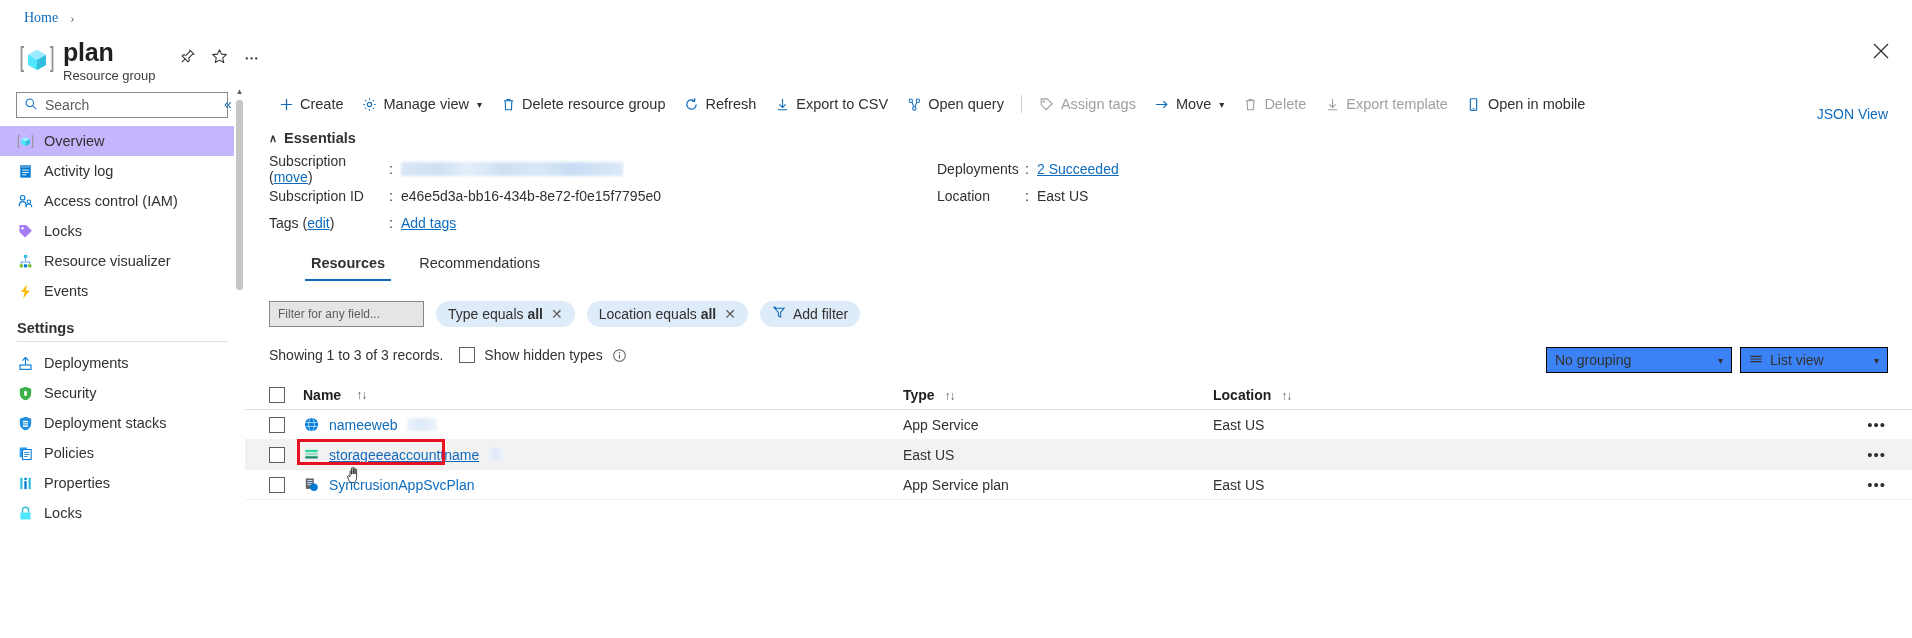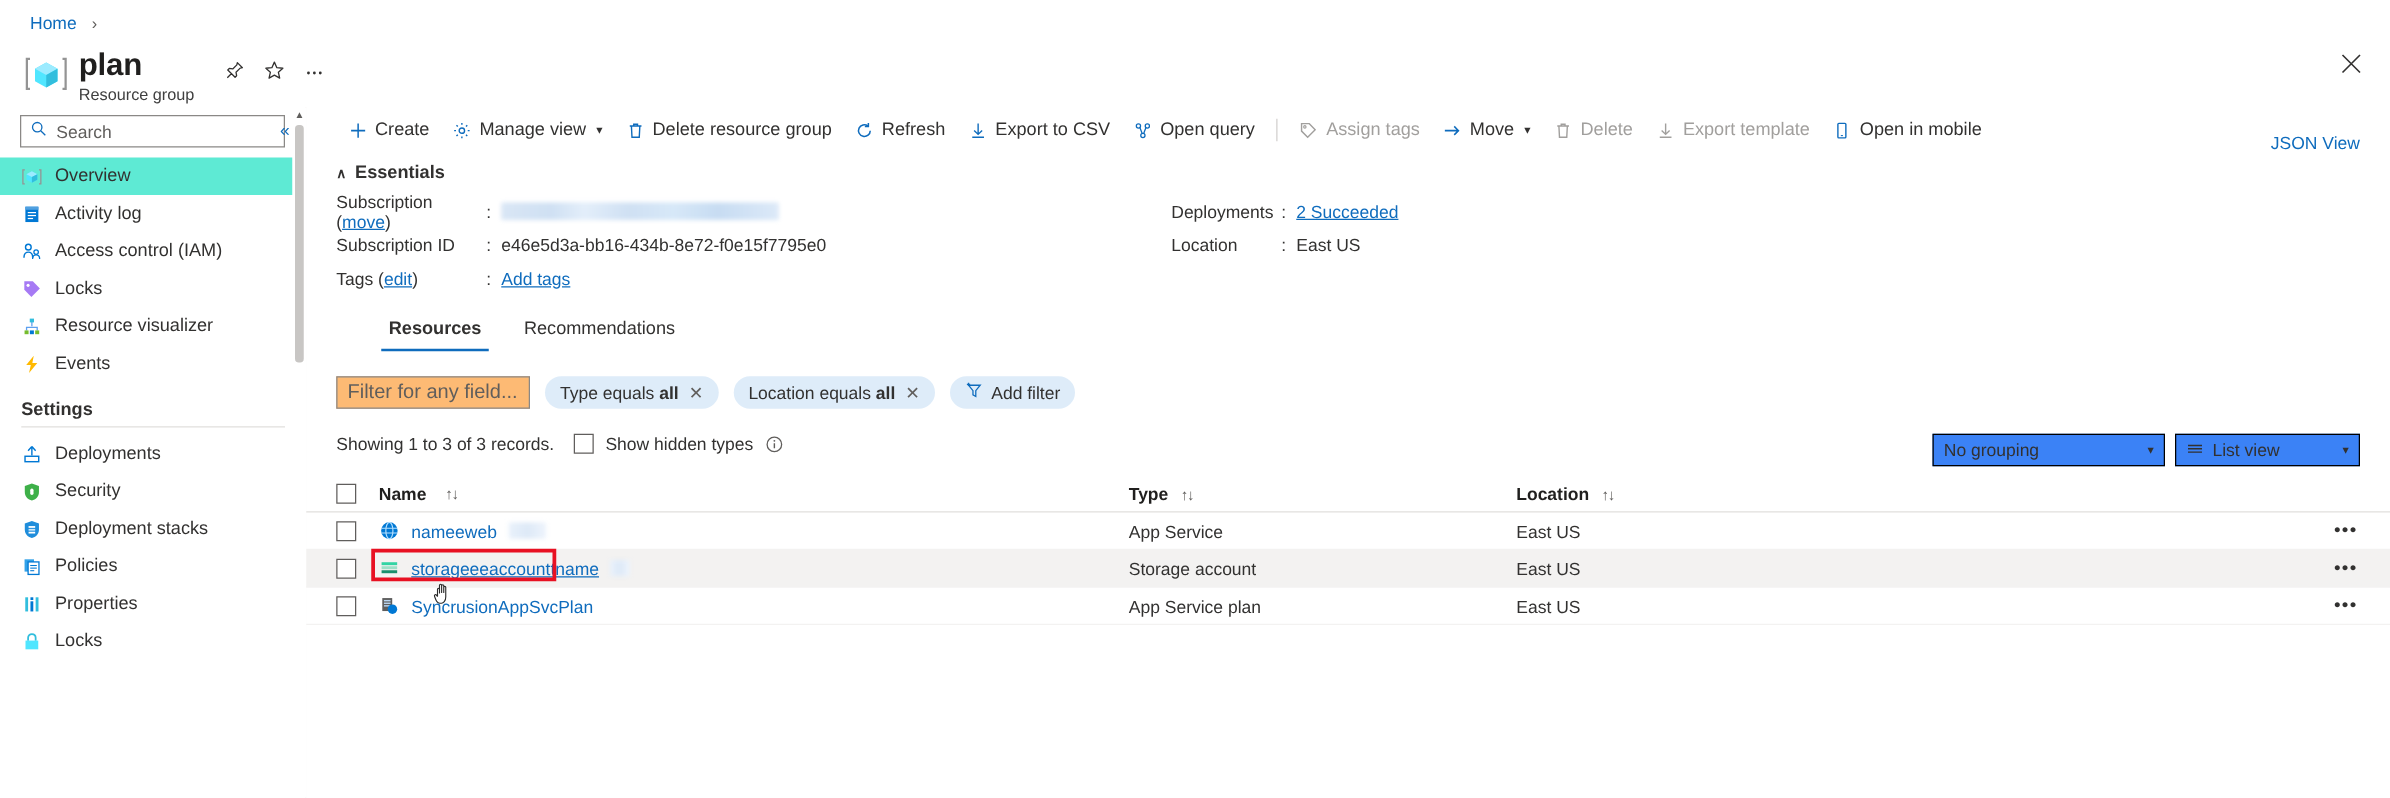--- a/index.html
+++ b/index.html
@@ -9,21 +9,21 @@
     font-family: "Liberation Sans", sans-serif;
     font-size: 15px;
     color: #323130;
     overflow: hidden;
   }
   .page { position: relative; width:1912px; height:638px; background:#fff; }
 
   
   .breadcrumb {
     position:absolute; left:24px; top:10px;
-    font-size:14px; display:flex; align-items:flex-end; gap:12px;
+    font-size:14px; display:flex; align-items:flex-end; gap:12px;font-family:Liberation Serif, serif;
   }
   .breadcrumb .crumb { color:#0f6cbd; cursor:pointer; }
   .breadcrumb .sep { color:#605e5c; font-size:13px; }
 
   
   .title-block { position:absolute; left:20px; top:38px; display:flex; align-items:flex-start; gap:9px; }
   .rg-icon { width:34px; height:34px; position:relative; flex:0 0 auto; margin-top:4px;}
   .title-text .name { font-size:25px; font-weight:600; line-height:28px; color:#201f1e; letter-spacing:-0.2px;}
   .title-text .sub { font-size:13px; color:#404040; margin-top:2px;}
   .title-actions { display:flex; align-items:center; gap:14px; margin-left:14px; margin-top:9px;}
@@ -45,21 +45,21 @@
   .searchbox .ph { color:#605e5c; font-size:14px; }
   .collapse-btn {
     position:absolute; right:6px; top:8px; width:20px; height:20px;
     color:#0f6cbd; font-size:14px; display:flex; align-items:center; justify-content:center; cursor:pointer;
   }
   .navlist { margin-top:8px; }
   .navitem {
     height:30px; display:flex; align-items:center; gap:10px;
     padding-left:17px; font-size:14.5px; color:#323130; cursor:pointer;
   }
-  .navitem.sel { background:#5eead4; }
+  .navitem.sel { background:#c4b5fd; }
   .navitem .ico { width:17px; height:17px; flex:0 0 auto; display:flex; align-items:center; justify-content:center;}
   .navgroup {
     font-size:14.5px; font-weight:700; color:#323130;
     padding:14px 0 5px 17px;
   }
   .navdiv { height:1px; background:#e1dfdd; margin:0 16px 6px 17px; }
 
   
   .nav-scroll {
     position:absolute; right:0px; top:86px; width:11px; height:552px; background:#fff;
@@ -115,22 +115,22 @@
   .tabs { display:flex; gap:0px; margin:20px 0 0 24px; }
   .tab {
     font-size:14.5px; color:#323130; padding:0 6px 8px 6px; cursor:pointer;
     border-bottom:2px solid transparent; margin-right:22px;
   }
   .tab.active { font-weight:600; border-bottom-color:#0f6cbd;margin-left:36px; }
 
   
   .filterrow { display:flex; align-items:center; gap:12px; margin:20px 0 0 24px; }
   .filterinput {
-    width:155px; height:26px; border:1px solid #8a8886; background:#fdba74;
-    display:flex; align-items:center; padding:0 8px; font-size:16px; color:#605e5c;
+    width:155px; height:26px; border:1px solid #8a8886; background:#e5e5e5;
+    display:flex; align-items:center; padding:0 8px; font-size:12px; color:#605e5c;
   }
   .pill {
     height:26px; border-radius:13px; background:#deecf9; display:flex; align-items:center;
     gap:8px; padding:0 12px; font-size:14px; color:#323130; cursor:pointer; white-space:nowrap;
   }
   .pill b { font-weight:700; }
   .pill .x { color:#605e5c; font-size:14px; }
   .pill.add { gap:6px; }
 
   
@@ -654,21 +654,20 @@
               </svg>
           </span>
           <span class="reslink ul">storageeeaccounttname</span>
           <span class="blurtail" style="width:16px;"></span>
           <span class="cursor">
             <svg viewBox="0 0 20 24" width="20" height="24">
               <path d="M5 14 L5 8.4 C5 7.4 6.6 7.4 6.6 8.4 L6.6 11.4 L6.6 5.2 C6.6 4.1 8.3 4.1 8.3 5.2 L8.3 11 L8.3 5.6 C8.3 4.5 10 4.5 10 5.6 L10 11 L10 6.8 C10 5.8 11.6 5.8 11.6 6.8 L11.6 14.6 C11.6 18 9.6 19.6 8.2 19.6 L7 19.6 C5.4 19.6 4.3 18.4 3.6 16.6 L2.6 14 C2.2 12.9 3.6 12.2 4.2 13.2 Z" fill="#ffffff" stroke="#2b2b2b" stroke-width="0.9" stroke-linejoin="round"></path>
             </svg>
           </span>
         </span>
-        <span class="c-type">Storage account</span>
         <span class="c-loc">East US</span>
         <span class="rowmenu">•••</span>
       </div>
 
       <div class="trow">
         <span class="c-chk">
           <span class="cb"></span>
         </span>
         <span class="c-name">
           <span class="res-ico">

